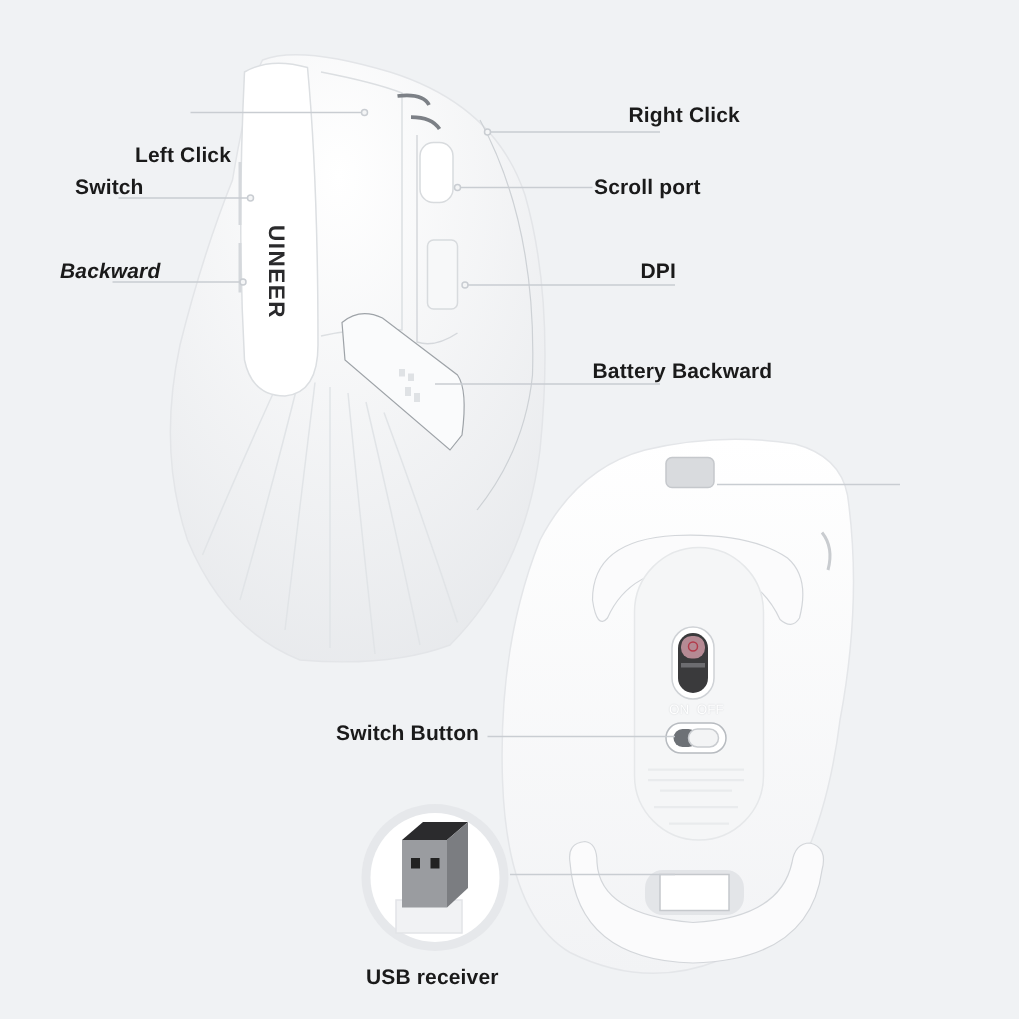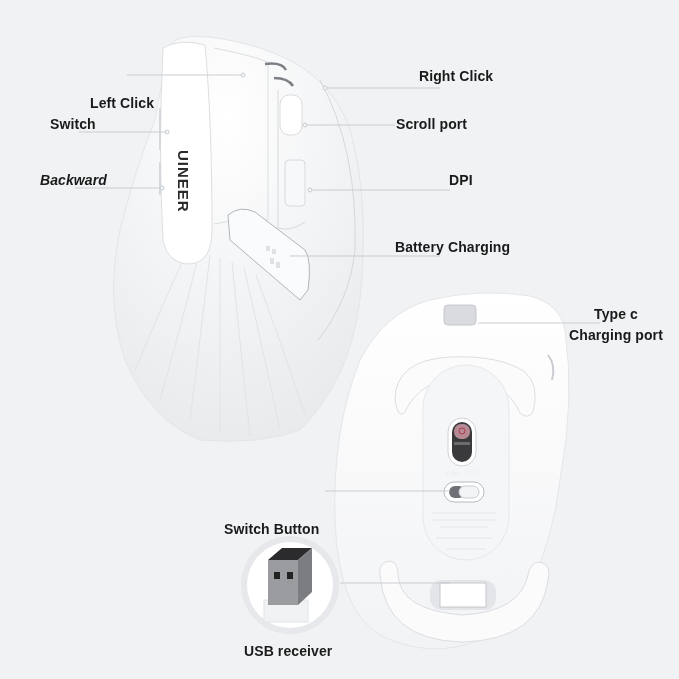--- a/index.html
+++ b/index.html
@@ -146,22 +146,18 @@
 
   <div style="position:absolute;left:172px;top:150px;font-size:15px;font-weight:bold;color:#2a2a2c;transform:rotate(90deg);transform-origin:left top;letter-spacing:1px;margin-left:20px;">UINEER</div>
 
   <div style="position:absolute;left:446px;top:468px;font-size:9px;color:#ffffff;text-shadow:0 0 1px #c8cbcf;white-space:pre;">ON  OFF</div>
 
   <div class="label" style="left:90px;top:58px;margin-top:37px;">Left Click</div>
   <div class="label" style="left:50px;top:116px;">Switch</div>
   <div class="label" style="left:40px;top:172px;font-style:italic;">Backward</div>
   <div class="label" style="left:382px;top:68px;margin-left:37px;">Right Click</div>
   <div class="label" style="left:396px;top:116px;">Scroll port</div>
-  <div class="label" style="left:449px;top:172px;">DPI</div>
-  <div class="label" style="left:395px;top:239px;">Battery Charging</div>
-  <div class="label center" style="left:566px;top:304px;width:100px;">
-    <div>Type c</div>
-    <div>Charging port</div>
-  </div>
-  <div class="label" style="left:224px;top:480px;margin-top:41px;">Switch Button</div>
+  <div class="label" style="left:427px;top:172px;">DPI</div>
+  <div class="label" style="left:395px;top:239px;">Battery Backward</div>
+  <div class="label" style="left:224px;top:480px;">Switch Button</div>
   <div class="label" style="left:244px;top:643px;">USB receiver</div>
 
 </div>
 
 </body></html>

